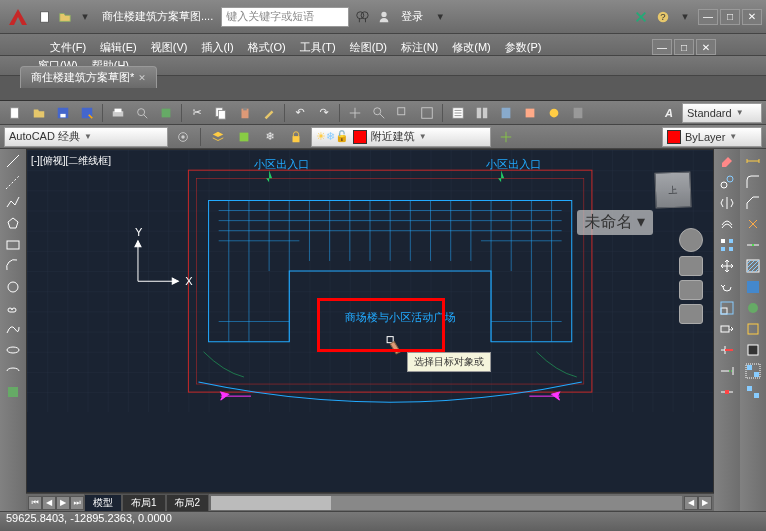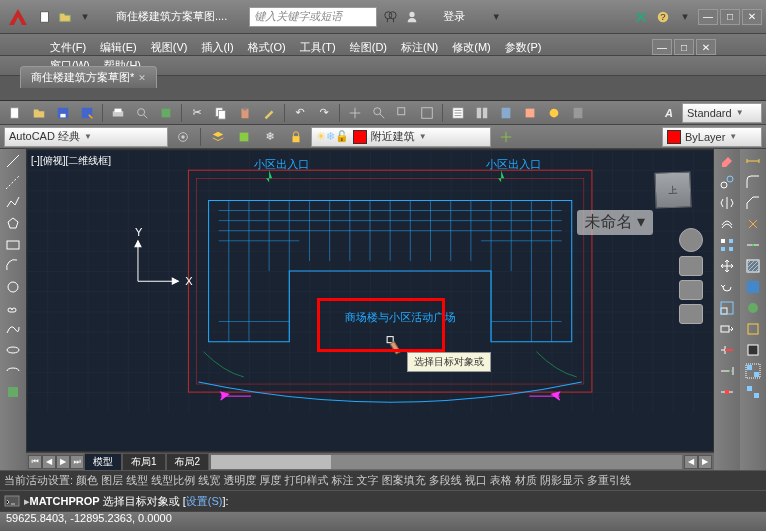--- a/index.html
+++ b/index.html
@@ -1,29 +1,29 @@
 <!DOCTYPE html>
 <html><head>
 <meta charset="utf-8">
 <style>
 *{margin:0;padding:0;box-sizing:border-box;font-family:"Microsoft YaHei",SimSun,Arial,sans-serif;font-size:11px}
 body{background:#6b6b6b;overflow:hidden}
 .app{width:766px;height:531px;display:flex;flex-direction:column;background:#6b6b6b}
 .titlebar{height:34px;background:linear-gradient(#888,#6a6a6a);display:flex;align-items:center;padding:0 4px;gap:4px;border-bottom:1px solid #444}
 .logo{width:28px;height:28px;display:flex;align-items:center;justify-content:center}
 .logo svg{width:24px;height:24px}
-.title-text{color:#fff;flex:0 0 auto;margin:0 18px;font-size:11px}
-.search-box{background:#fff;border:1px solid #999;height:20px;width:128px;padding:0 4px;color:#888;font-style:italic;display:flex;align-items:center}
+.title-text{color:#fff;flex:0 0 auto;margin:0 4px;font-size:11px}
+.search-box{background:#fff;border:1px solid #999;height:20px;width:128px;padding:0 4px;color:#888;display:flex;align-items:center}
 .tb-icon{width:18px;height:18px;display:flex;align-items:center;justify-content:center;color:#333;cursor:pointer}
 .spacer{flex:1}
 .win-btns{display:flex;gap:2px}
 .win-btn{width:20px;height:16px;background:#7a7a7a;border:1px solid #999;display:flex;align-items:center;justify-content:center;color:#fff;cursor:pointer;font-size:10px}
 .menubar{height:22px;background:linear-gradient(#787878,#686868);display:flex;align-items:flex-end;padding:0 50px;gap:14px;border-bottom:1px solid #444}
 .menu-item{color:#fff;cursor:pointer;font-size:11px}
-.menubar2{height:20px;background:linear-gradient(#787878,#686868);display:flex;align-items:center;padding:0 50px;gap:14px;border-bottom:1px solid #444}
+.menubar2{height:20px;background:linear-gradient(#787878,#686868);display:flex;align-items:center;padding:0 38px;gap:14px;border-bottom:1px solid #444}
 .tabs{height:24px;background:#5a5a5a;display:flex;align-items:flex-end;padding:12px 20px;border-bottom:1px solid #333}
 .tab{background:linear-gradient(#888,#6a6a6a);padding:3px 10px;border:1px solid #999;border-bottom:none;border-radius:4px 4px 0 0;color:#fff;cursor:pointer;display:flex;align-items:center;gap:4px;font-size:11px}
 .tab-x{color:#ccc;cursor:pointer;font-size:9px}
 .toolbar{height:24px;background:linear-gradient(#818181,#6e6e6e);display:flex;align-items:center;padding:0 4px;gap:2px;border-bottom:1px solid #444}
 .tool-btn{width:22px;height:20px;display:flex;align-items:center;justify-content:center;cursor:pointer;border:1px solid transparent;color:#eee}
 .sep{width:1px;height:18px;background:#555;margin:0 2px}
 .combo{background:linear-gradient(#fff,#ddd);border:1px solid #999;height:20px;display:flex;align-items:center;padding:0 4px;cursor:pointer;color:#333;font-size:11px}
 .combo-arrow{margin-left:4px;color:#666;font-size:8px}
 .toolbar2{height:24px;background:linear-gradient(#818181,#6e6e6e);display:flex;align-items:center;padding:0 4px;gap:4px;border-bottom:1px solid #444}
 .color-swatch{width:14px;height:14px;border:1px solid #333}
@@ -621,28 +621,17 @@
         </div>
       <div class="side-btn">
           <svg viewBox="0 0 16 16">
             <rect x="2" y="2" width="5" height="5" fill="#8cf"></rect>
             <rect x="9" y="9" width="5" height="5" fill="#8cf"></rect>
           </svg>
         </div>
     </div>
   </div>
 
-  <div class="cmd-area">
-    <div class="cmd-line">当前活动设置:  颜色  图层  线型  线型比例  线宽  透明度  厚度  打印样式  标注  文字  图案填充  多段线  视口  表格  材质  阴影显示  多重引线</div>
-    <div class="cmd-input">
-      <svg class="cmd-icon" viewBox="0 0 16 16">
-          <rect x="1" y="3" width="14" height="10" fill="#555" stroke="#888"></rect>
-          <path d="M3 7l2 2-2 2M7 11h4" stroke="#ccc"></path>
-        </svg>
-      <span style="color:#ccc">▸ </span>
-      <span class="cmd-text"><b>MATCHPROP</b><span> 选择目标对象或 [</span><span class="cmd-link">设置(S)</span><span>]:</span></span>
-    </div>
-  </div>
 
   <div class="statusbar">
     <span>59625.8403, -12895.2363, 0.0000</span>
   </div>
 </div>
 
 </body></html>

